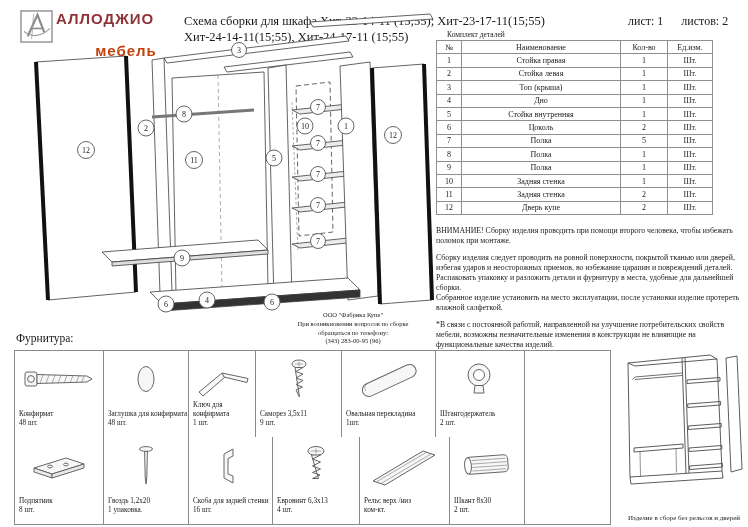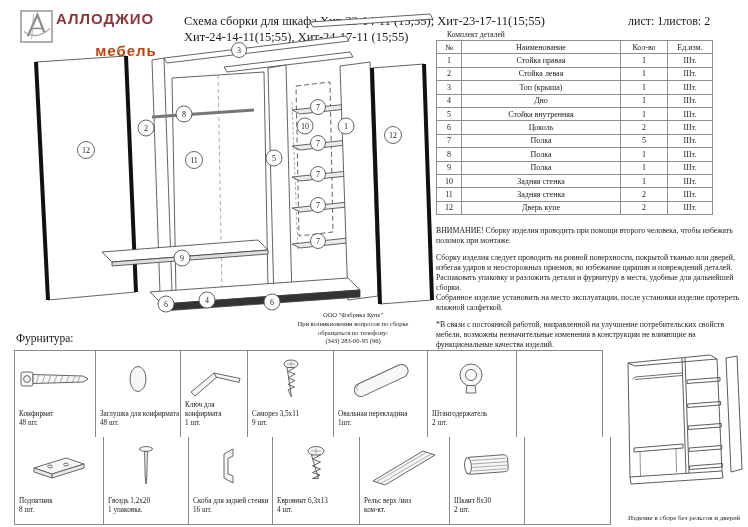--- a/index.html
+++ b/index.html
@@ -7,21 +7,21 @@
     position:relative;width:748px;height:527px;background:#ffffff;
     font-family:"Liberation Serif",serif;color:#1a1a1a;overflow:hidden;
   }
   .abs{position:absolute;}
   
   #logo-box{left:20px;top:10px;width:33px;height:33px;}
   #brand{left:56px;top:11px;width:118px;font-family:"Liberation Sans",sans-serif;font-weight:bold;line-height:1;}
   #brand .b1{font-size:15px;letter-spacing:1px;color:#8e3338;}
   #brand .b2{font-size:15px;letter-spacing:1px;color:#c2410c;text-align:center;padding-left:22px;margin-top:17px;}
   #title{left:184px;top:13px;width:400px;font-size:12.5px;line-height:16px;}
-  #sheet-info{left:628px;top:14px;font-size:12px;display:flex;gap:0;}
+  #sheet-info{left:628px;top:14px;font-size:12px;display:flex;gap:18px;}
   
   #parts-caption{left:447px;top:30px;font-size:7.5px;}
   #parts-table{left:436px;top:40px;border-collapse:collapse;font-size:8px;}
   #parts-table td,#parts-table th{border:1px solid #8f8f8f;height:12.4px;padding:0 3px;font-weight:normal;white-space:nowrap;}
   #parts-table .num{width:18px;text-align:center;}
   #parts-table .name{width:152px;text-align:center;}
   #parts-table .qty{width:40px;text-align:center;}
   #parts-table .unit{width:38px;text-align:center;}
   
   #notes{left:436px;top:226px;width:308px;font-size:7.8px;line-height:10px;}
@@ -286,21 +286,21 @@
   <div>Сборку изделия следует проводить на ровной поверхности, покрытой тканью или дверей, избегая ударов и неосторожных приемов, во избежание царапин и повреждений деталей.</div>
   <div>Распаковать упаковку и разложить детали и фурнитуру в места, удобные для дальнейшей сборки.</div>
   <div>Собранное изделие установить на место эксплуатации, после установки изделие протереть влажной салфеткой.</div>
   <div class="gap"></div>
   <div>*В связи с постоянной работой, направленной на улучшение потребительских свойств мебели, возможны незначительные изменения в конструкции не влияющие на функциональные качества изделий.</div>
 </div>
 
 <div id="furniture-label" class="abs">Фурнитура:</div>
 
 <div id="hw-row1" class="abs hw-row">
-  <div class="hw-cell" style="width:82px">
+  <div class="hw-cell" style="width:90px">
     <svg width="76" height="48" viewBox="0 0 76 48">
       <g class="ico">
           <rect x="4" y="17" width="12" height="14" rx="2"></rect>
           <circle cx="10" cy="24" r="3.4"></circle>
       <polygon points="16,19.5 66,21 71,24 66,27 16,28.5"></polygon>
       <path class="thin" d="M22,19.6 l-3,9 M28,19.8 l-3,8.8 M34,20 l-3,8.5 M40,20.2 l-3,8.2 M46,20.5 l-3,7.8 M52,20.7 l-3,7.5 M58,21 l-3,7 M63,21.4 l-2.6,6.4"></path>
         </g>
     </svg>
     <div class="hw-label">
         <div>Конфирмат</div>

